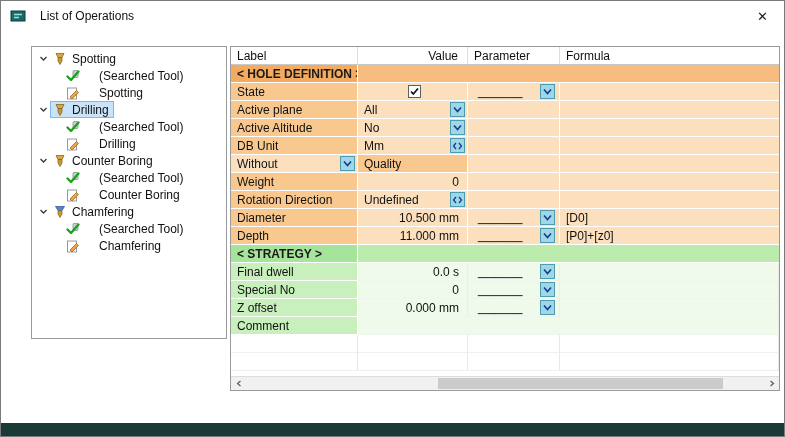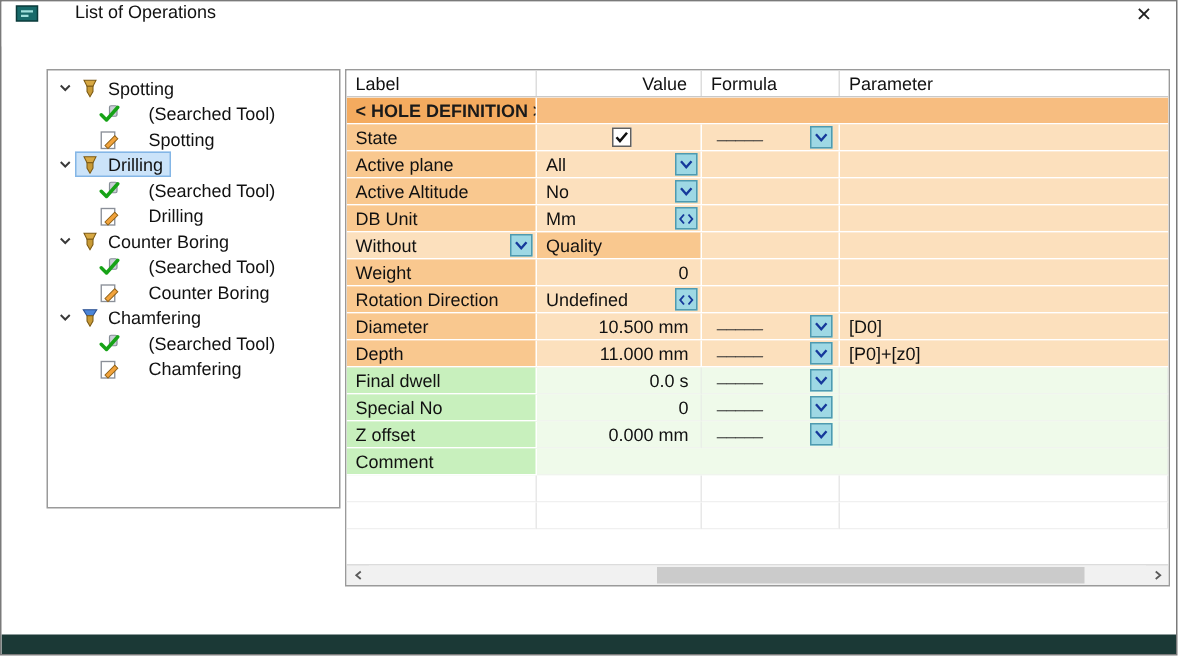--- a/index.html
+++ b/index.html
@@ -1,21 +1,21 @@
 <!DOCTYPE html>
 <html style="--orange-section: #F4AB5F; --orange-section-fill: #F7BD80; --orange-label: #F9C88F; --orange-cell: #FCE0BD; --green-section: #A7E49B; --green-section-fill: #BCEBAE; --green-label: #C8F0BD; --green-cell: #EFFAEA; --comment-cell: #D7F4CC; --control-bg: #9ED8E4; --control-border: #4E9AB0; --control-glyph: #16399B; --selection-bg: #CBE3F9; --selection-border: #84B6E6; --footer-bar: #1B3936;"><head>
 <meta charset="utf-8">
 <style>
   *{box-sizing:border-box;margin:0;padding:0;}
   html,body{width:785px;height:437px;}
   body{font-family:"Liberation Sans",sans-serif;background:#fff;}
   .window{position:relative;width:785px;height:437px;background:#fff;border:1px solid #7A7A7A;overflow:hidden;}
 
   
-  .titlebar{position:absolute;top:0;left:0;right:0;height:30px;display:flex;padding:0 12px 0 9px;gap:24px;background:#fff;}
+  .titlebar{position:absolute;top:0;left:0;right:0;height:30px;display:flex;align-items:center;padding:0 12px 0 9px;gap:14px;background:#fff;}
   .title{font-size:12px;color:#111;}
   .close{margin-left:auto;font-size:13px;color:#222;line-height:1;padding:2px 4px;cursor:default;}
   .app-icon{display:flex;}
 
   
   .tree-panel{position:absolute;left:30px;top:45px;width:196px;height:293px;border:1px solid #9A9A9A;background:#fff;padding-top:3px;overflow:hidden;text-align:center;}
   .trow0{display:flex;align-items:center;height:17px;padding-left:5px;font-size:12px;color:#111;}
   .chev{width:13px;display:flex;justify-content:center;align-items:center;}
   .twrap{display:inline-flex;align-items:center;gap:5px;padding:0 4px 0 2px;border:1px solid transparent;height:17px;}
   .twrap.selected{background:var(--selection-bg,#CBE3F9);border-color:var(--selection-border,#84B6E6);}
@@ -44,21 +44,21 @@
   .trow.sec-green .rest{background:var(--green-section-fill,#BCEBAE);}
   .trow.comment .rest{background:var(--comment-cell,#D7F4CC);}
   .trow.empty .cell{background:#fff;border-right:1px solid #E8E8E8;border-bottom:1px solid #F0F0F0;}
   .vcell{padding-right:2px;}
   .vcell.num{justify-content:flex-end;padding-right:8px;}
   .vcell.center{justify-content:center;}
   .pcell{padding-left:10px;padding-right:4px;}
   .vtext{overflow:hidden;}
   .ctrl{width:15px;height:15px;flex:0 0 15px;display:flex;align-items:center;justify-content:center;background:var(--control-bg,#9ED8E4);border:1px solid var(--control-border,#4E9AB0);margin-left:auto;color:var(--control-glyph,#16399B);}
   .checkbox{width:13px;height:13px;background:#fff;border:1px solid #5F5F5F;display:flex;align-items:center;justify-content:center;}
-  .pline{color:#333;font-size:11px;line-height:1;transform:translateY(-2px);}
+  .pline{color:#333;font-size:16px;line-height:1;transform:translateY(-2px);}
   .filler{flex:1 1 auto;background:#fff;}
 
   
   .hscroll{flex:0 0 14px;display:flex;background:#F1F1F1;border-top:1px solid #DCDCDC;}
   .sarr{width:15px;display:flex;align-items:center;justify-content:center;}
   .strack{flex:1;position:relative;background:#F1F1F1;}
   .sthumb{position:absolute;top:1px;bottom:1px;left:37%;width:55%;background:#CBCBCB;}
 
   
   .return-btn{position:absolute;left:30px;top:423px;width:95px;height:24px;background:#F2F2F2;border:1px solid #8F8F8F;font-family:inherit;font-size:12px;color:#111;}
@@ -216,22 +216,22 @@
           </svg>
         </span>
         <span class="tlabel">Chamfering</span>
       </div>
     </div>
 
   <div class="table-panel">
     <div class="thead">
         <div class="hcell col0">Label</div>
         <div class="hcell col1">Value</div>
+        <div class="hcell col2">Parameter</div>
         <div class="hcell col3">Formula</div>
-        <div class="hcell col2">Parameter</div>
       </div>
     <div class="tbody">
         <div class="trow sec sec-orange">
           <div class="cell lcell">&lt; HOLE DEFINITION &gt;</div>
           <div class="cell rest"></div>
         </div>
         <div class="trow orange">
           <div class="cell lcell">State</div>
           <div class="cell vcell center">
             <span class="checkbox">
@@ -349,20 +349,24 @@
             <span class="pline">_____</span>
             <span class="ctrl">
               <svg width="9" height="7" viewBox="0 0 9 7">
                 <path d="M1 1.5 L4.5 5.5 L8 1.5" fill="none" stroke="currentColor" stroke-width="1.6"></path>
               </svg>
             </span>
           </div>
           <div class="cell fcell">
             <span>[P0]+[z0]</span>
           </div>
+        </div>
+        <div class="trow sec sec-green">
+          <div class="cell lcell">&lt; STRATEGY &gt;</div>
+          <div class="cell rest"></div>
         </div>
         <div class="trow green">
           <div class="cell lcell">Final dwell</div>
           <div class="cell vcell num">
             <span class="vtext">0.0 s</span>
           </div>
           <div class="cell pcell">
             <span class="pline">_____</span>
             <span class="ctrl">
               <svg width="9" height="7" viewBox="0 0 9 7">

